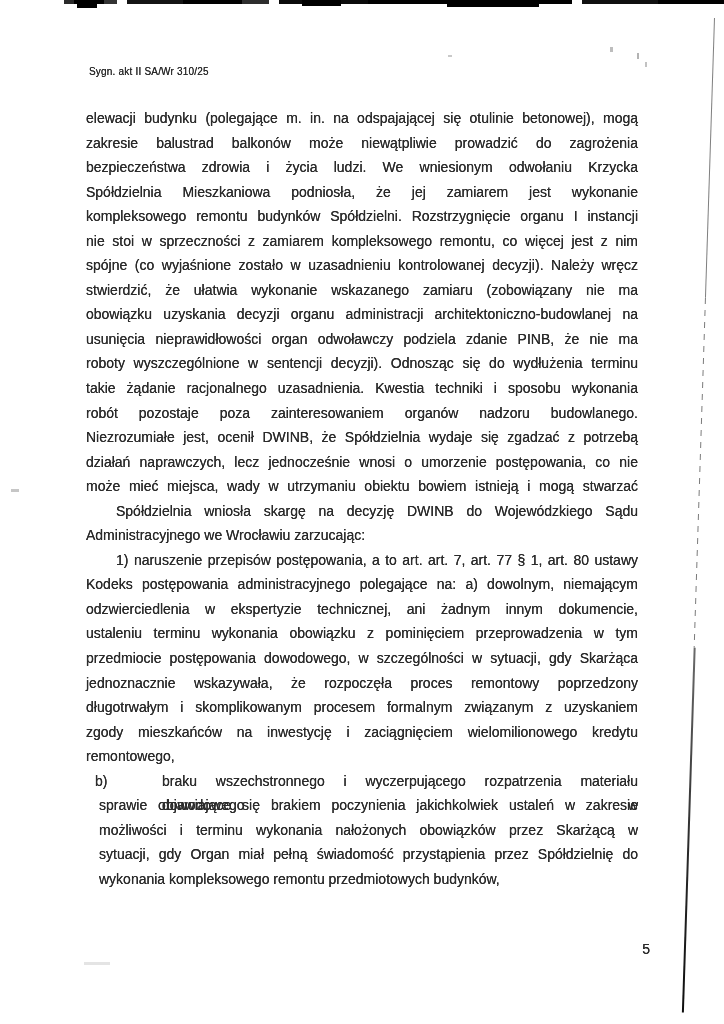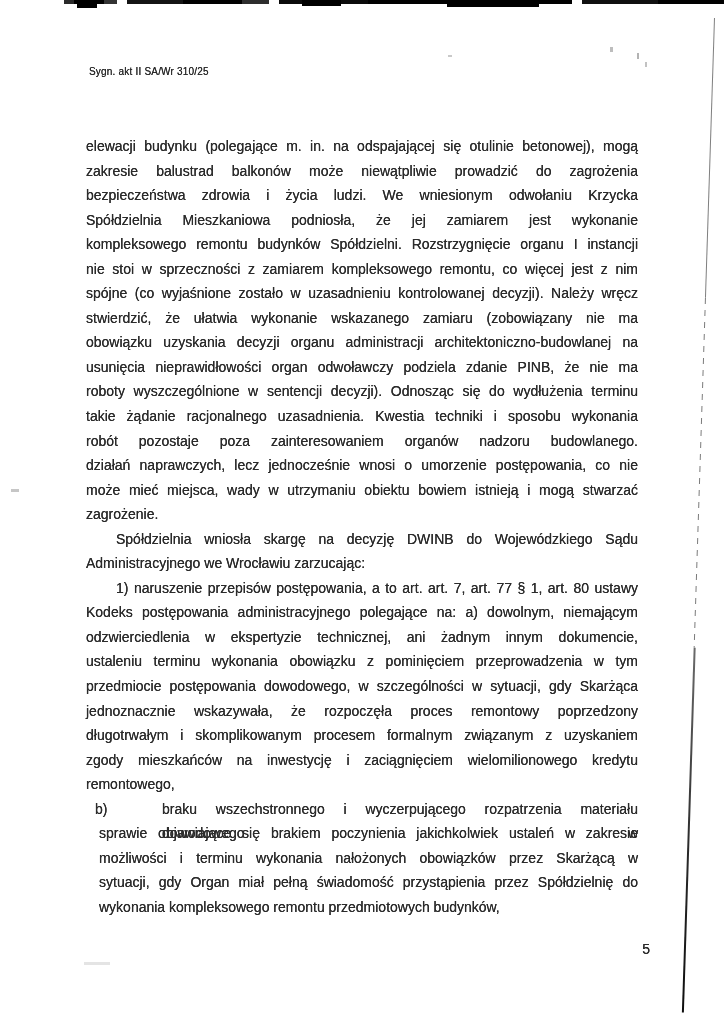--- a/index.html
+++ b/index.html
@@ -52,21 +52,20 @@
   
   .case-number{
     position:absolute;left:89px;top:66px;
     font-size:10px;letter-spacing:.2px;
     text-shadow:0 0 .4px currentColor;
   }
   .body-text{
     position:absolute;left:86px;top:106px;width:552px;
     font-size:14px;line-height:24.55px;
     text-shadow:0 0 .4px currentColor;
-    margin-top:28px;
   }
   .ln{
     text-align:justify;
     text-align-last:justify;
     height:24.55px;
     overflow:visible;
     white-space:normal;
   }
   .ln.last{text-align-last:left;}
   .ln.ind{text-indent:30px;}
@@ -111,23 +110,23 @@
     <div class="ln">Spółdzielnia Mieszkaniowa podniosła, że jej zamiarem jest wykonanie</div>
     <div class="ln">kompleksowego remontu budynków Spółdzielni. Rozstrzygnięcie organu I instancji</div>
     <div class="ln">nie stoi w sprzeczności z zamiarem kompleksowego remontu, co więcej jest z nim</div>
     <div class="ln">spójne (co wyjaśnione zostało w uzasadnieniu kontrolowanej decyzji). Należy wręcz</div>
     <div class="ln">stwierdzić, że ułatwia wykonanie wskazanego zamiaru (zobowiązany nie ma</div>
     <div class="ln">obowiązku uzyskania decyzji organu administracji architektoniczno-budowlanej na</div>
     <div class="ln">usunięcia nieprawidłowości organ odwoławczy podziela zdanie PINB, że nie ma</div>
     <div class="ln">roboty wyszczególnione w sentencji decyzji). Odnosząc się do wydłużenia terminu</div>
     <div class="ln">takie żądanie racjonalnego uzasadnienia. Kwestia techniki i sposobu wykonania</div>
     <div class="ln">robót pozostaje poza zainteresowaniem organów nadzoru budowlanego.</div>
+    <div class="ln">Niezrozumiałe jest, ocenił DWINB, że Spółdzielnia wydaje się zgadzać z potrzebą</div>
     <div class="ln">działań naprawczych, lecz jednocześnie wnosi o umorzenie postępowania, co nie</div>
     <div class="ln">może mieć miejsca, wady w utrzymaniu obiektu bowiem istnieją i mogą stwarzać</div>
-    <div class="ln last">zagrożenie.</div>
     <div class="ln ind">Spółdzielnia wniosła skargę na decyzję DWINB do Wojewódzkiego Sądu</div>
     <div class="ln last">Administracyjnego we Wrocławiu zarzucając:</div>
     <div class="ln ind">1) naruszenie przepisów postępowania, a to art. art. 7, art. 77 § 1, art. 80 ustawy</div>
     <div class="ln">Kodeks postępowania administracyjnego polegające na: a) dowolnym, niemającym</div>
     <div class="ln">odzwierciedlenia w ekspertyzie technicznej, ani żadnym innym dokumencie,</div>
     <div class="ln">ustaleniu terminu wykonania obowiązku z pominięciem przeprowadzenia w tym</div>
     <div class="ln">przedmiocie postępowania dowodowego, w szczególności w sytuacji, gdy Skarżąca</div>
     <div class="ln">jednoznacznie wskazywała, że rozpoczęła proces remontowy poprzedzony</div>
     <div class="ln">długotrwałym i skomplikowanym procesem formalnym związanym z uzyskaniem</div>
     <div class="ln">zgody mieszkańców na inwestycję i zaciągnięciem wielomilionowego kredytu</div>

